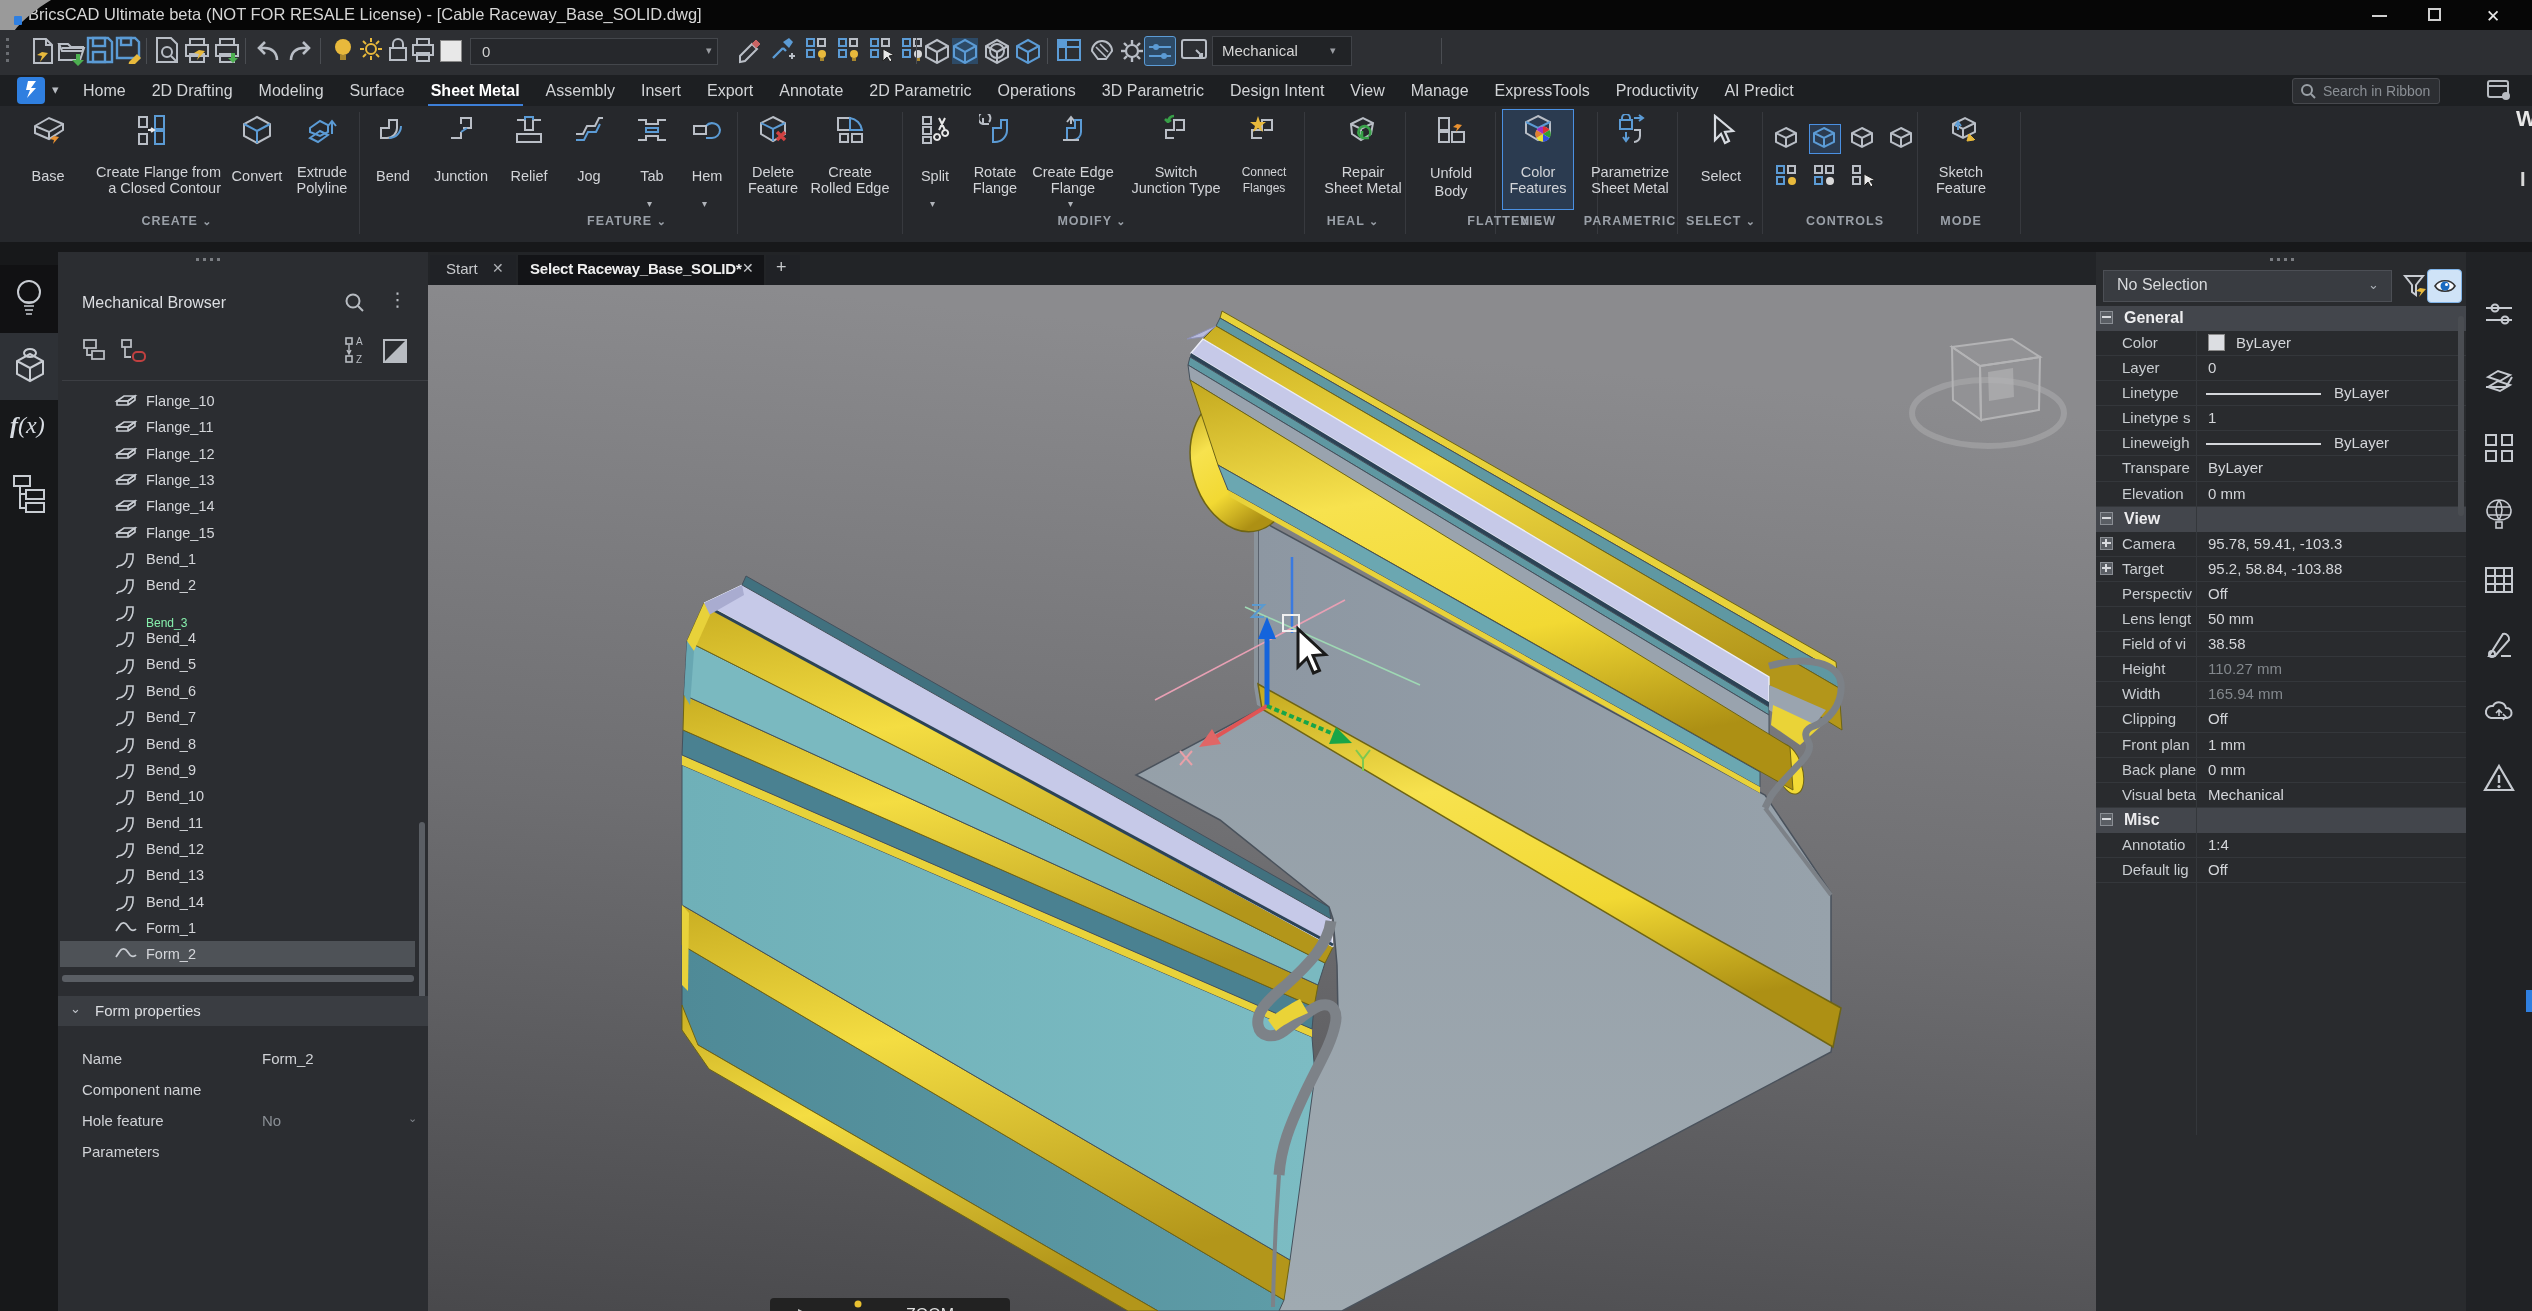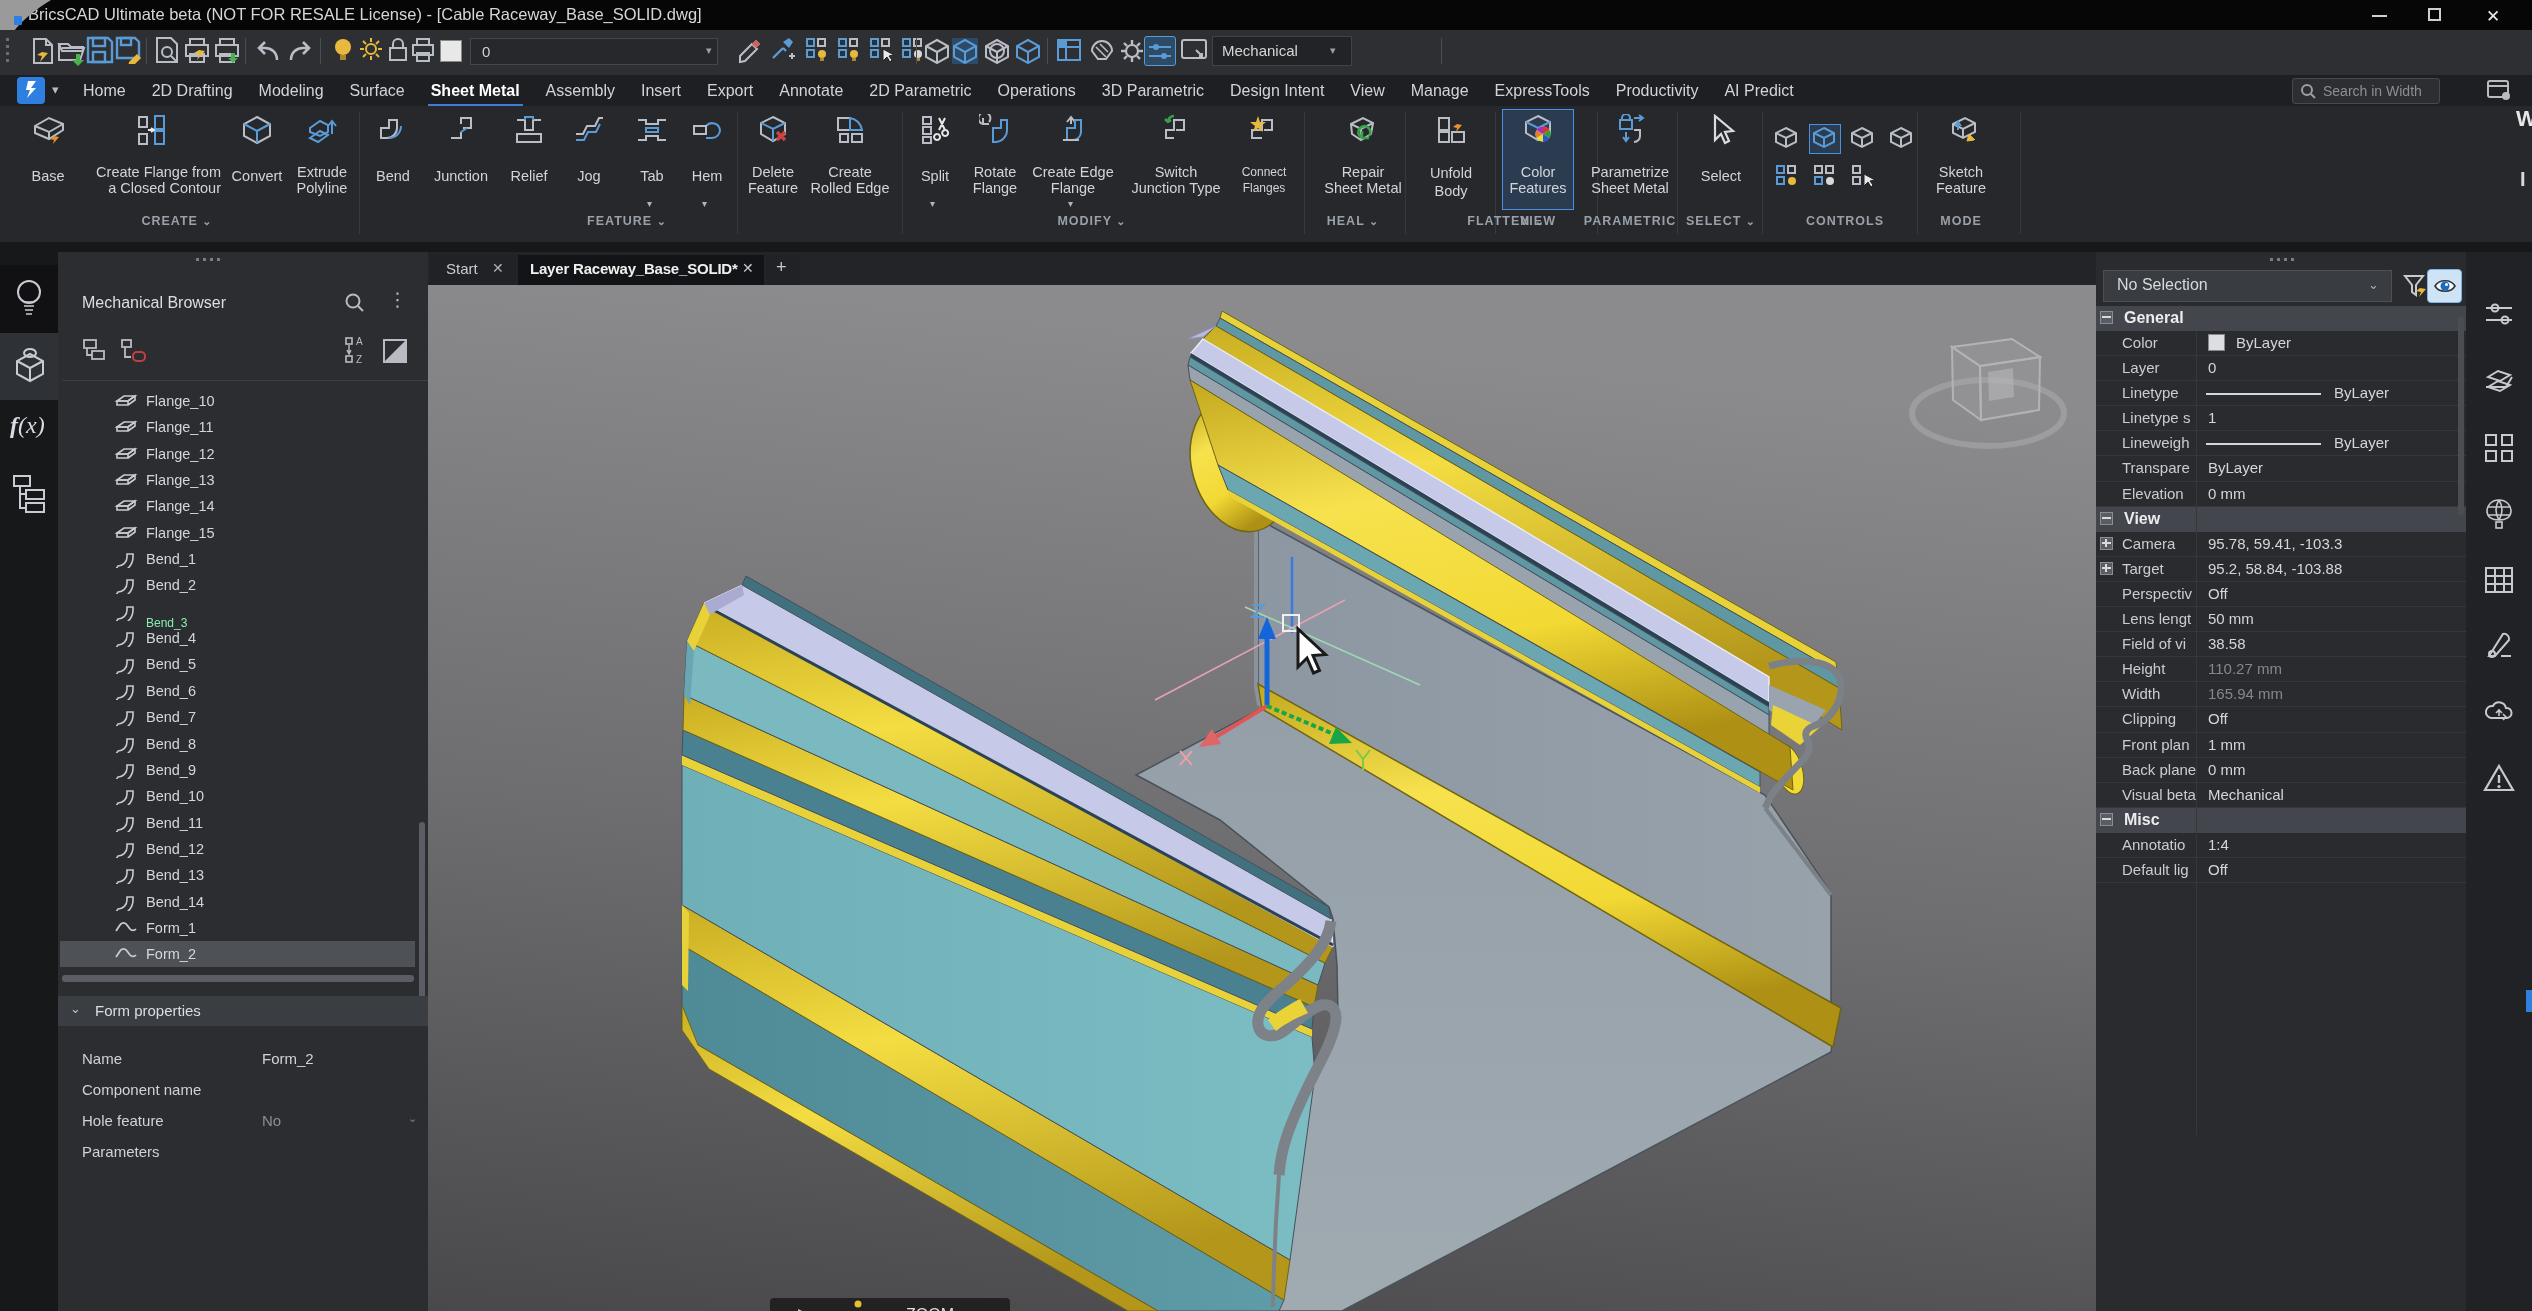--- a/index.html
+++ b/index.html
@@ -222,21 +222,21 @@
         <div style="padding:0 13px;font-size:16px;color:#d2d4d7;">Manage</div>
         <div style="padding:0 13px;font-size:16px;color:#d2d4d7;">ExpressTools</div>
         <div style="padding:0 13px;font-size:16px;color:#d2d4d7;">Productivity</div>
         <div style="padding:0 13px;font-size:16px;color:#d2d4d7;">AI Predict</div>
       </div>
       <div class="abs" style="left:2292px;top:3px;width:148px;height:26px;background:#2c2e32;border:1px solid #47494e;border-radius:3px"></div>
       <svg class="abs" style="left:2300px;top:8px" width="17" height="17" viewBox="0 0 17 17">
         <circle cx="7" cy="7" r="5" fill="none" stroke="#9aa0a6" stroke-width="2"></circle>
         <line x1="11" y1="11" x2="15" y2="15" stroke="#9aa0a6" stroke-width="2"></line>
       </svg>
-      <div class="abs" style="left:2323px;top:8px;font-size:14px;color:#8a8f95">Search in Width</div>
+      <div class="abs" style="left:2323px;top:8px;font-size:14px;color:#8a8f95">Search in Ribbon</div>
       <svg class="abs" style="left:2487px;top:4px" width="26" height="24" viewBox="0 0 26 24">
         <rect x="1" y="2" width="20" height="16" rx="2" fill="none" stroke="#b8bcc2" stroke-width="2"></rect>
         <line x1="1" y1="7" x2="21" y2="7" stroke="#b8bcc2" stroke-width="2"></line>
         <circle cx="19" cy="17" r="4" fill="#b8bcc2"></circle>
       </svg>
     </div>
 
   <div class="abs" id="ribbon" style="left:0;top:106px;width:2532px;height:136px;background:#26282c;">
       <div class="abs" style="left:359px;top:6px;width:1px;height:122px;background:#37393e"></div>
       <div class="abs" style="left:737px;top:6px;width:1px;height:122px;background:#37393e"></div>
@@ -594,21 +594,21 @@
       <div class="abs" style="left:408px;top:860px;font-size:11px;color:#80858b">⌄</div>
       <div class="abs" style="left:82px;top:891px;font-size:15px;color:#d0d2d6">Parameters</div>
     </div>
 
   <div class="abs" style="left:428px;top:252px;width:1668px;height:33px;background:#222427;"></div>
   <div class="abs" id="doctabs" style="left:428px;top:252px;width:1668px;height:33px;">
       <div class="abs" style="left:2px;top:3px;width:86px;height:30px;background:#202226"></div>
       <div class="abs" style="left:18px;top:8px;font-size:15px;color:#c8cacd">Start</div>
       <div class="abs" style="left:64px;top:8px;font-size:14px;color:#b0b3b7">✕</div>
       <div class="abs" style="left:90px;top:3px;width:246px;height:30px;background:#131417"></div>
-      <div class="abs" style="left:102px;top:8px;font-size:15px;font-weight:bold;color:#f0f0f0;letter-spacing:-0.2px">Layer Raceway_Base_SOLID*</div>
+      <div class="abs" style="left:102px;top:8px;font-size:15px;font-weight:bold;color:#f0f0f0;letter-spacing:-0.2px">Select Raceway_Base_SOLID*</div>
       <div class="abs" style="left:314px;top:8px;font-size:14px;color:#c8cacd">✕</div>
       <div class="abs" style="left:338px;top:3px;width:34px;height:30px;background:#202226"></div>
       <div class="abs" style="left:348px;top:5px;font-size:18px;color:#c8cacd">+</div>
     </div>
   <div class="abs" id="viewport" style="left:428px;top:285px;width:1668px;height:1026px;">
   <svg width="1668" height="1026" viewBox="0 0 1668 1026">
     <defs>
       <linearGradient id="vpbg" x1="0.02" y1="1" x2="0.18" y2="0">
         <stop offset="0" stop-color="#49494c"></stop>
         <stop offset="0.5" stop-color="#6e6e71"></stop>

